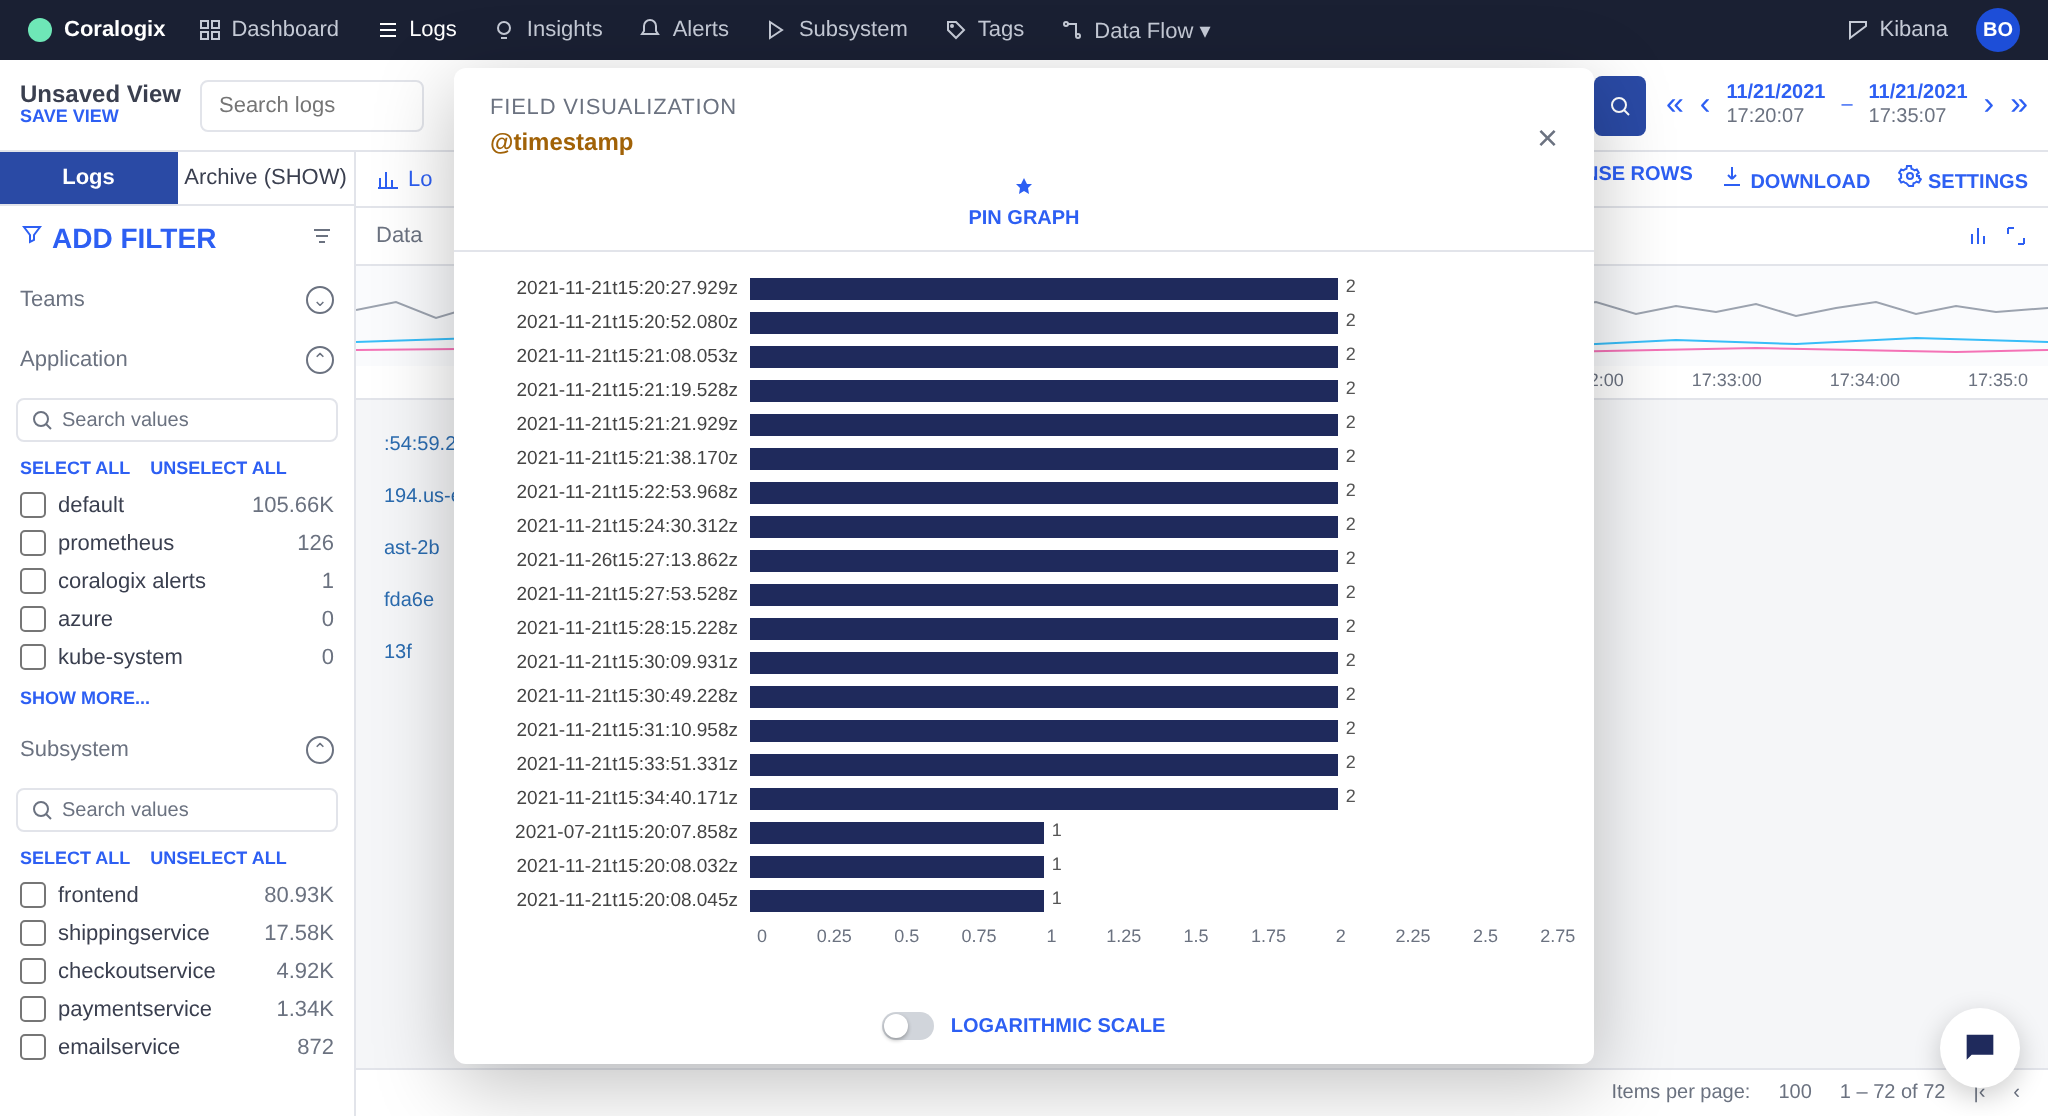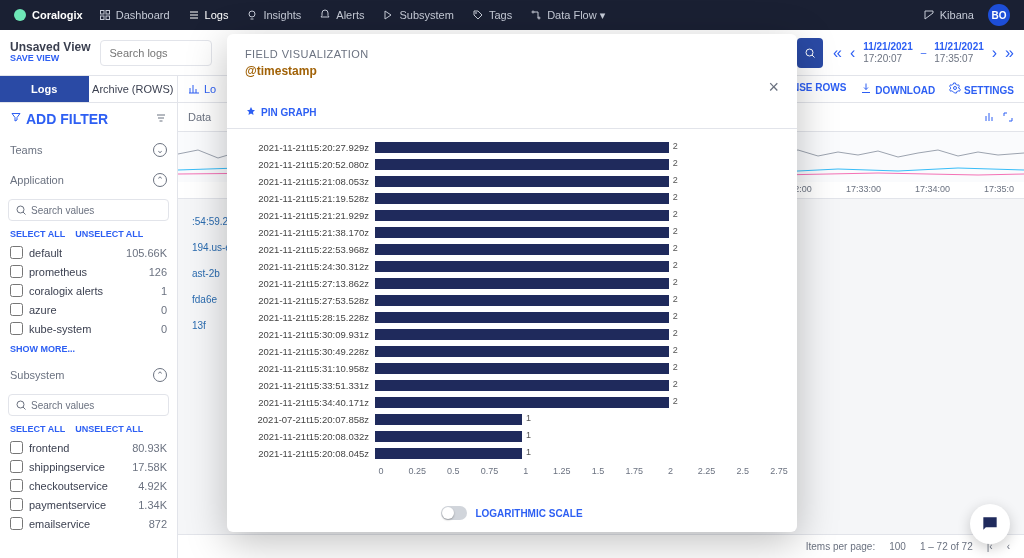--- a/index.html
+++ b/index.html
@@ -73,25 +73,25 @@
   .spark{height:50px;background:#fafbfd;margin:0;}
   .spark svg{width:100%;height:100%;display:block;}
   .xticks{display:flex;justify-content:flex-end;gap:34px;padding:2px 10px 4px;font-size:9px;color:var(--muted);background:#fff;border-bottom:1px solid var(--border);}
   .log-peek{padding:10px 14px;font-size:10px;color:#2b6cb0;line-height:2.6;}
   .log-peek div{white-space:nowrap;}
   .footer{position:absolute;bottom:0;right:0;padding:6px 14px;font-size:10px;color:var(--muted);display:flex;align-items:center;gap:14px;background:#fff;border-top:1px solid var(--border);width:100%;justify-content:flex-end;}
 
   
   .overlay{position:absolute;inset:0;display:flex;justify-content:center;pointer-events:none;}
   .modal{margin-top:34px;width:570px;height:498px;background:#fff;border-radius:6px;box-shadow:0 10px 40px rgba(0,0,0,.25);pointer-events:auto;display:flex;flex-direction:column;overflow:hidden;}
-  .modal-head{padding:14px 18px 6px;display:flex;align-items:flex-start;flex-direction:column;}
+  .modal-head{padding:14px 18px 6px;display:flex;align-items:flex-end;}
   .modal-title{font-size:11px;letter-spacing:.4px;color:var(--muted);}
   .modal-sub{font-size:12px;font-weight:700;color:#a16207;margin-top:4px;}
   .modal-close{margin-left:auto;color:var(--muted);font-size:18px;cursor:pointer;line-height:1;}
-  .pin{color:var(--link);font-size:10px;font-weight:700;padding:4px 18px 10px;display:flex;align-items:center;gap:4px;border-bottom:1px solid var(--border);}
+  .pin{color:var(--link);font-size:10px;font-weight:700;padding:4px 18px 10px;display:flex;align-items:center;gap:4px;border-bottom:1px solid var(--border);flex-direction:column;}
   .chart-wrap{flex:1;overflow:auto;padding:10px 18px 4px 18px;}
   .bar-row{display:flex;align-items:center;height:17px;}
   .bar-label{width:130px;font-size:9.5px;text-align:right;padding-right:6px;color:#444;white-space:nowrap;}
   .bar-track{flex:1;position:relative;height:11px;}
   .bar-fill{background:var(--bar);height:100%;}
   .bar-val{position:absolute;top:-1px;font-size:9px;color:#555;}
   .xaxis{display:flex;margin-left:136px;justify-content:space-between;font-size:9px;color:var(--muted);padding:4px 0 2px;}
   .xaxis span{width:0;display:flex;justify-content:center;}
   .logtog{display:flex;align-items:center;justify-content:center;gap:8px;padding:8px 0 12px;font-size:10px;font-weight:700;color:var(--link);}
   .switch{width:26px;height:14px;border-radius:8px;background:#d1d5db;position:relative;}
@@ -196,21 +196,21 @@
     </div>
     <span class="arrow-btn">›</span>
     <span class="arrow-btn">»</span>
   </div>
 </div>
 
 <div class="main">
   <div class="sidebar">
     <div class="side-tabs">
       <div class="side-tab active">Logs</div>
-      <div class="side-tab">Archive (ROWS)</div>
+      <div class="side-tab">Archive (SHOW)</div>
     </div>
     <div class="addfilter">
       <svg class="ic" viewBox="0 0 24 24" fill="none" stroke="currentColor" stroke-width="2">
           <path d="M4 5h16l-6 8v5l-4 2v-7z"></path>
         </svg>
       <span>ADD FILTER</span>
       <span class="addfilter-right">
         <svg class="ic" viewBox="0 0 24 24" fill="none" stroke="currentColor" stroke-width="2">
             <path d="M4 6h16M6 12h12M9 18h6"></path>
           </svg>
@@ -442,21 +442,21 @@
             </div>
           </div>
           <div class="bar-row">
             <div class="bar-label">2021-11-21t15:24:30.312z</div>
             <div class="bar-track">
               <div class="bar-fill" style="width:72.72727272727273%"></div>
               <span class="bar-val" style="left:calc(72.72727272727273% + 4px)">2</span>
             </div>
           </div>
           <div class="bar-row">
-            <div class="bar-label">2021-11-21t15:27:13.862z</div>
+            <div class="bar-label">2021-11-26t15:27:13.862z</div>
             <div class="bar-track">
               <div class="bar-fill" style="width:72.72727272727273%"></div>
               <span class="bar-val" style="left:calc(72.72727272727273% + 4px)">2</span>
             </div>
           </div>
           <div class="bar-row">
             <div class="bar-label">2021-11-21t15:27:53.528z</div>
             <div class="bar-track">
               <div class="bar-fill" style="width:72.72727272727273%"></div>
               <span class="bar-val" style="left:calc(72.72727272727273% + 4px)">2</span>

